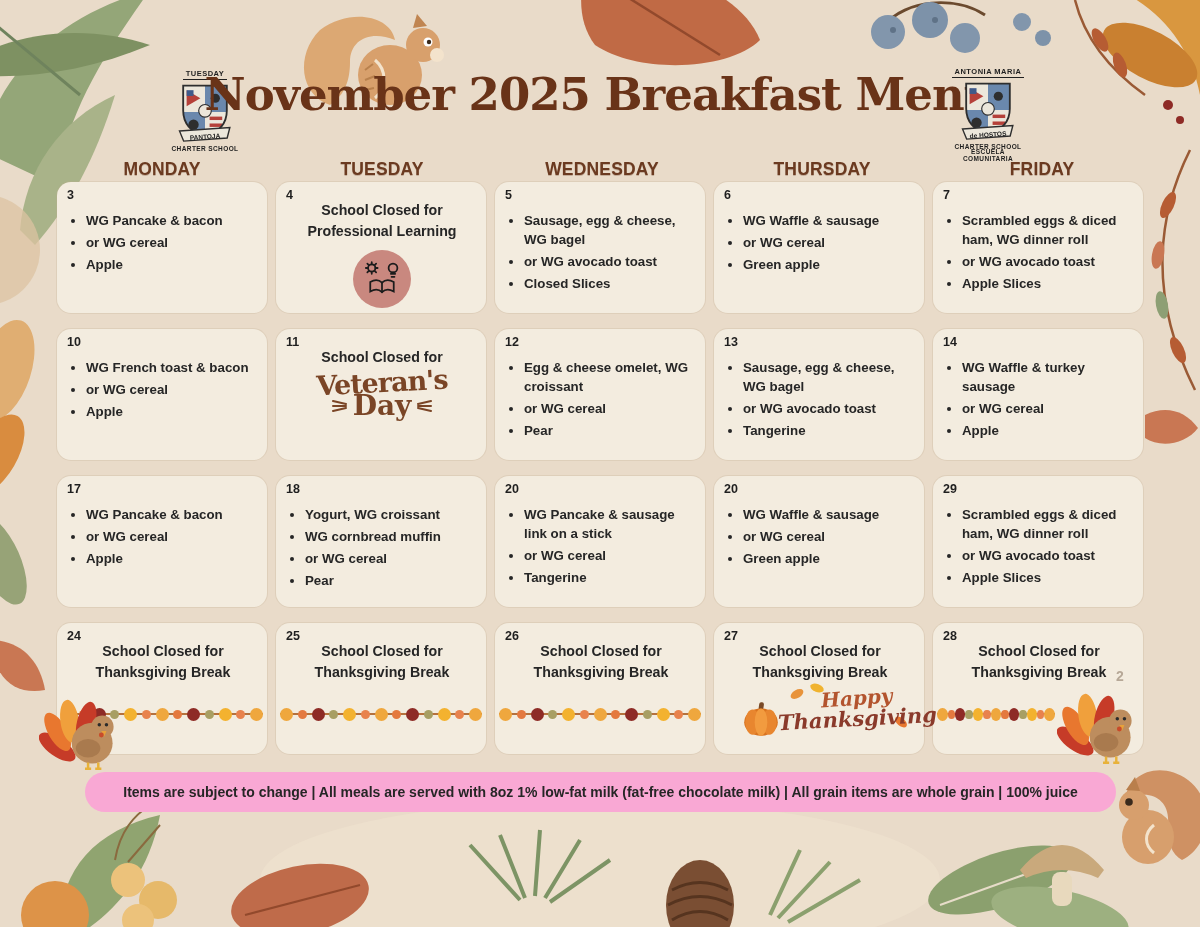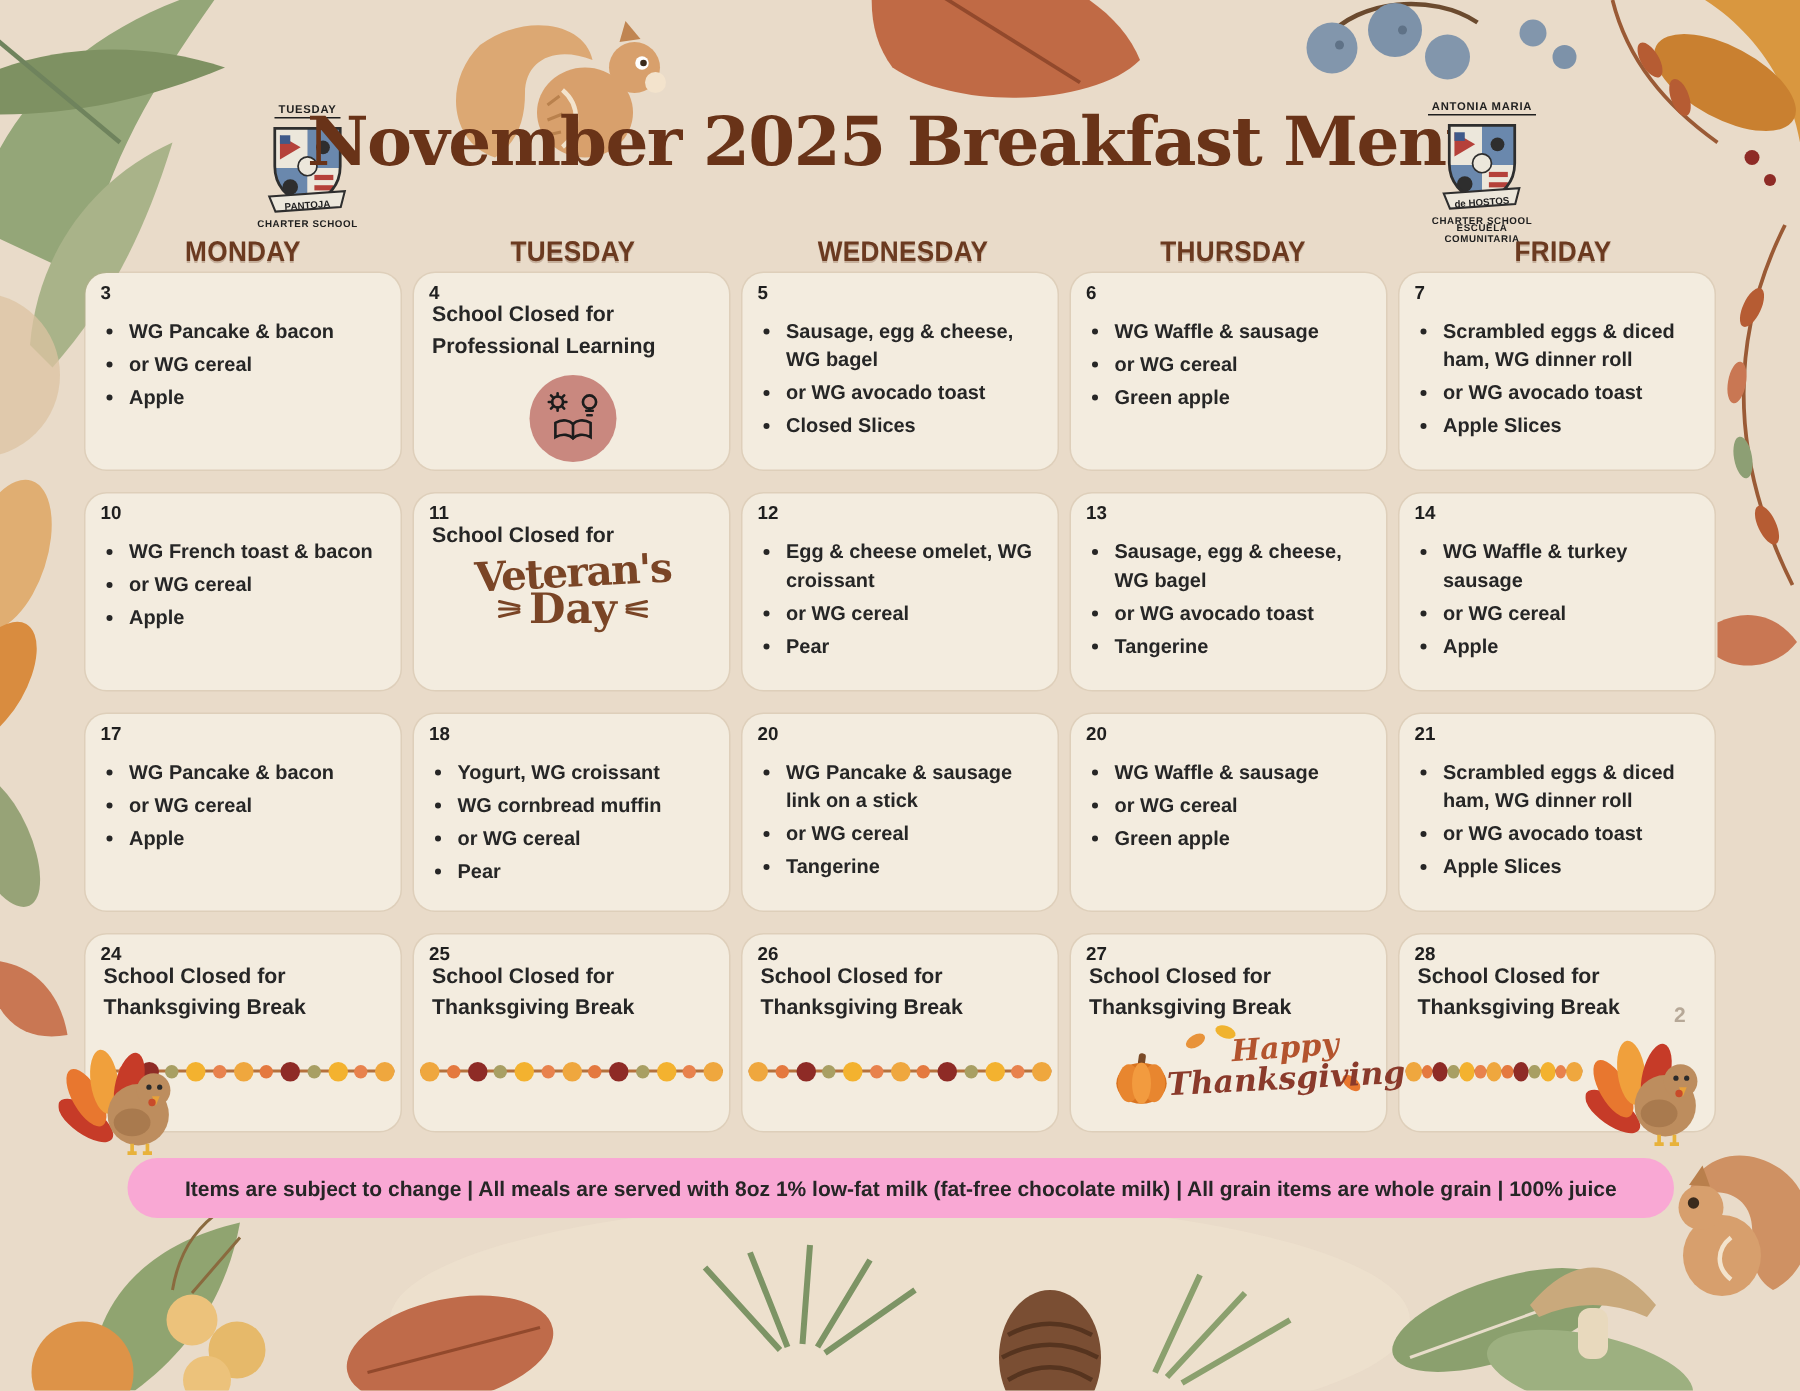--- a/index.html
+++ b/index.html
@@ -26,21 +26,21 @@
 
   
   .grid{position:absolute;left:57px;top:182px;width:1086px;display:grid;
       grid-template-columns:repeat(5,210px);grid-auto-rows:131px;gap:16px 9px;}
   .cell{background:#f3ecdf;border-radius:14px;position:relative;box-sizing:border-box;
       padding:6px 10px 6px 12px;box-shadow:0 0 0 1px rgba(190,170,145,.25);}
   .daynum{position:absolute;top:6px;left:10px;font-size:12.5px;font-weight:700;color:#1f1f1f;}
   ul.menu{margin:24px 0 0 0;padding-left:17px;}
   ul.menu li{font-size:13.3px;font-weight:700;color:#262626;line-height:1.42;margin-bottom:3px;}
 
-  .closed-line{ font-weight:700;font-size:14.2px;color:#262626;line-height:1.5;}
+  .closed-line{ text-align:center;font-weight:700;font-size:14.2px;color:#262626;line-height:1.5;}
   .closed-head{margin-top:12px;}
   .pl-icon{width:58px;height:58px;border-radius:50%;background:#c9887f;margin:7px auto 0;
       display:flex;align-items:center;justify-content:center;}
 
   .vets{color:#7a4526;text-align:center;margin-top:1px;font-family:"DejaVu Serif",serif;font-weight:bold;}
   .vets-1{font-size:27px;line-height:1;transform:rotate(-3deg);letter-spacing:-1px;}
   .vets-2{font-size:28px;margin-top:-4px;display:flex;align-items:center;justify-content:center;gap:5px;line-height:1;}
 
   .garland{position:absolute;left:4px;right:4px;top:84px;height:14px;display:flex;
       align-items:center;justify-content:space-between;
@@ -376,21 +376,21 @@
   <div class="cell">
     <span class="daynum">20</span>
     <ul class="menu">
       <li>WG Waffle &amp; sausage</li>
       <li>or WG cereal</li>
       <li>Green apple</li>
     </ul>
   </div>
 
   <div class="cell">
-    <span class="daynum">21</span>
+    <span class="daynum">29</span>
     <ul class="menu">
       <li>Scrambled eggs &amp; diced ham, WG dinner roll</li>
       <li>or WG avocado toast</li>
       <li>Apple Slices</li>
     </ul>
   </div>
 
   <div class="cell">
     <span class="daynum">24</span>
     <div class="closed-line closed-head">School Closed for</div>

